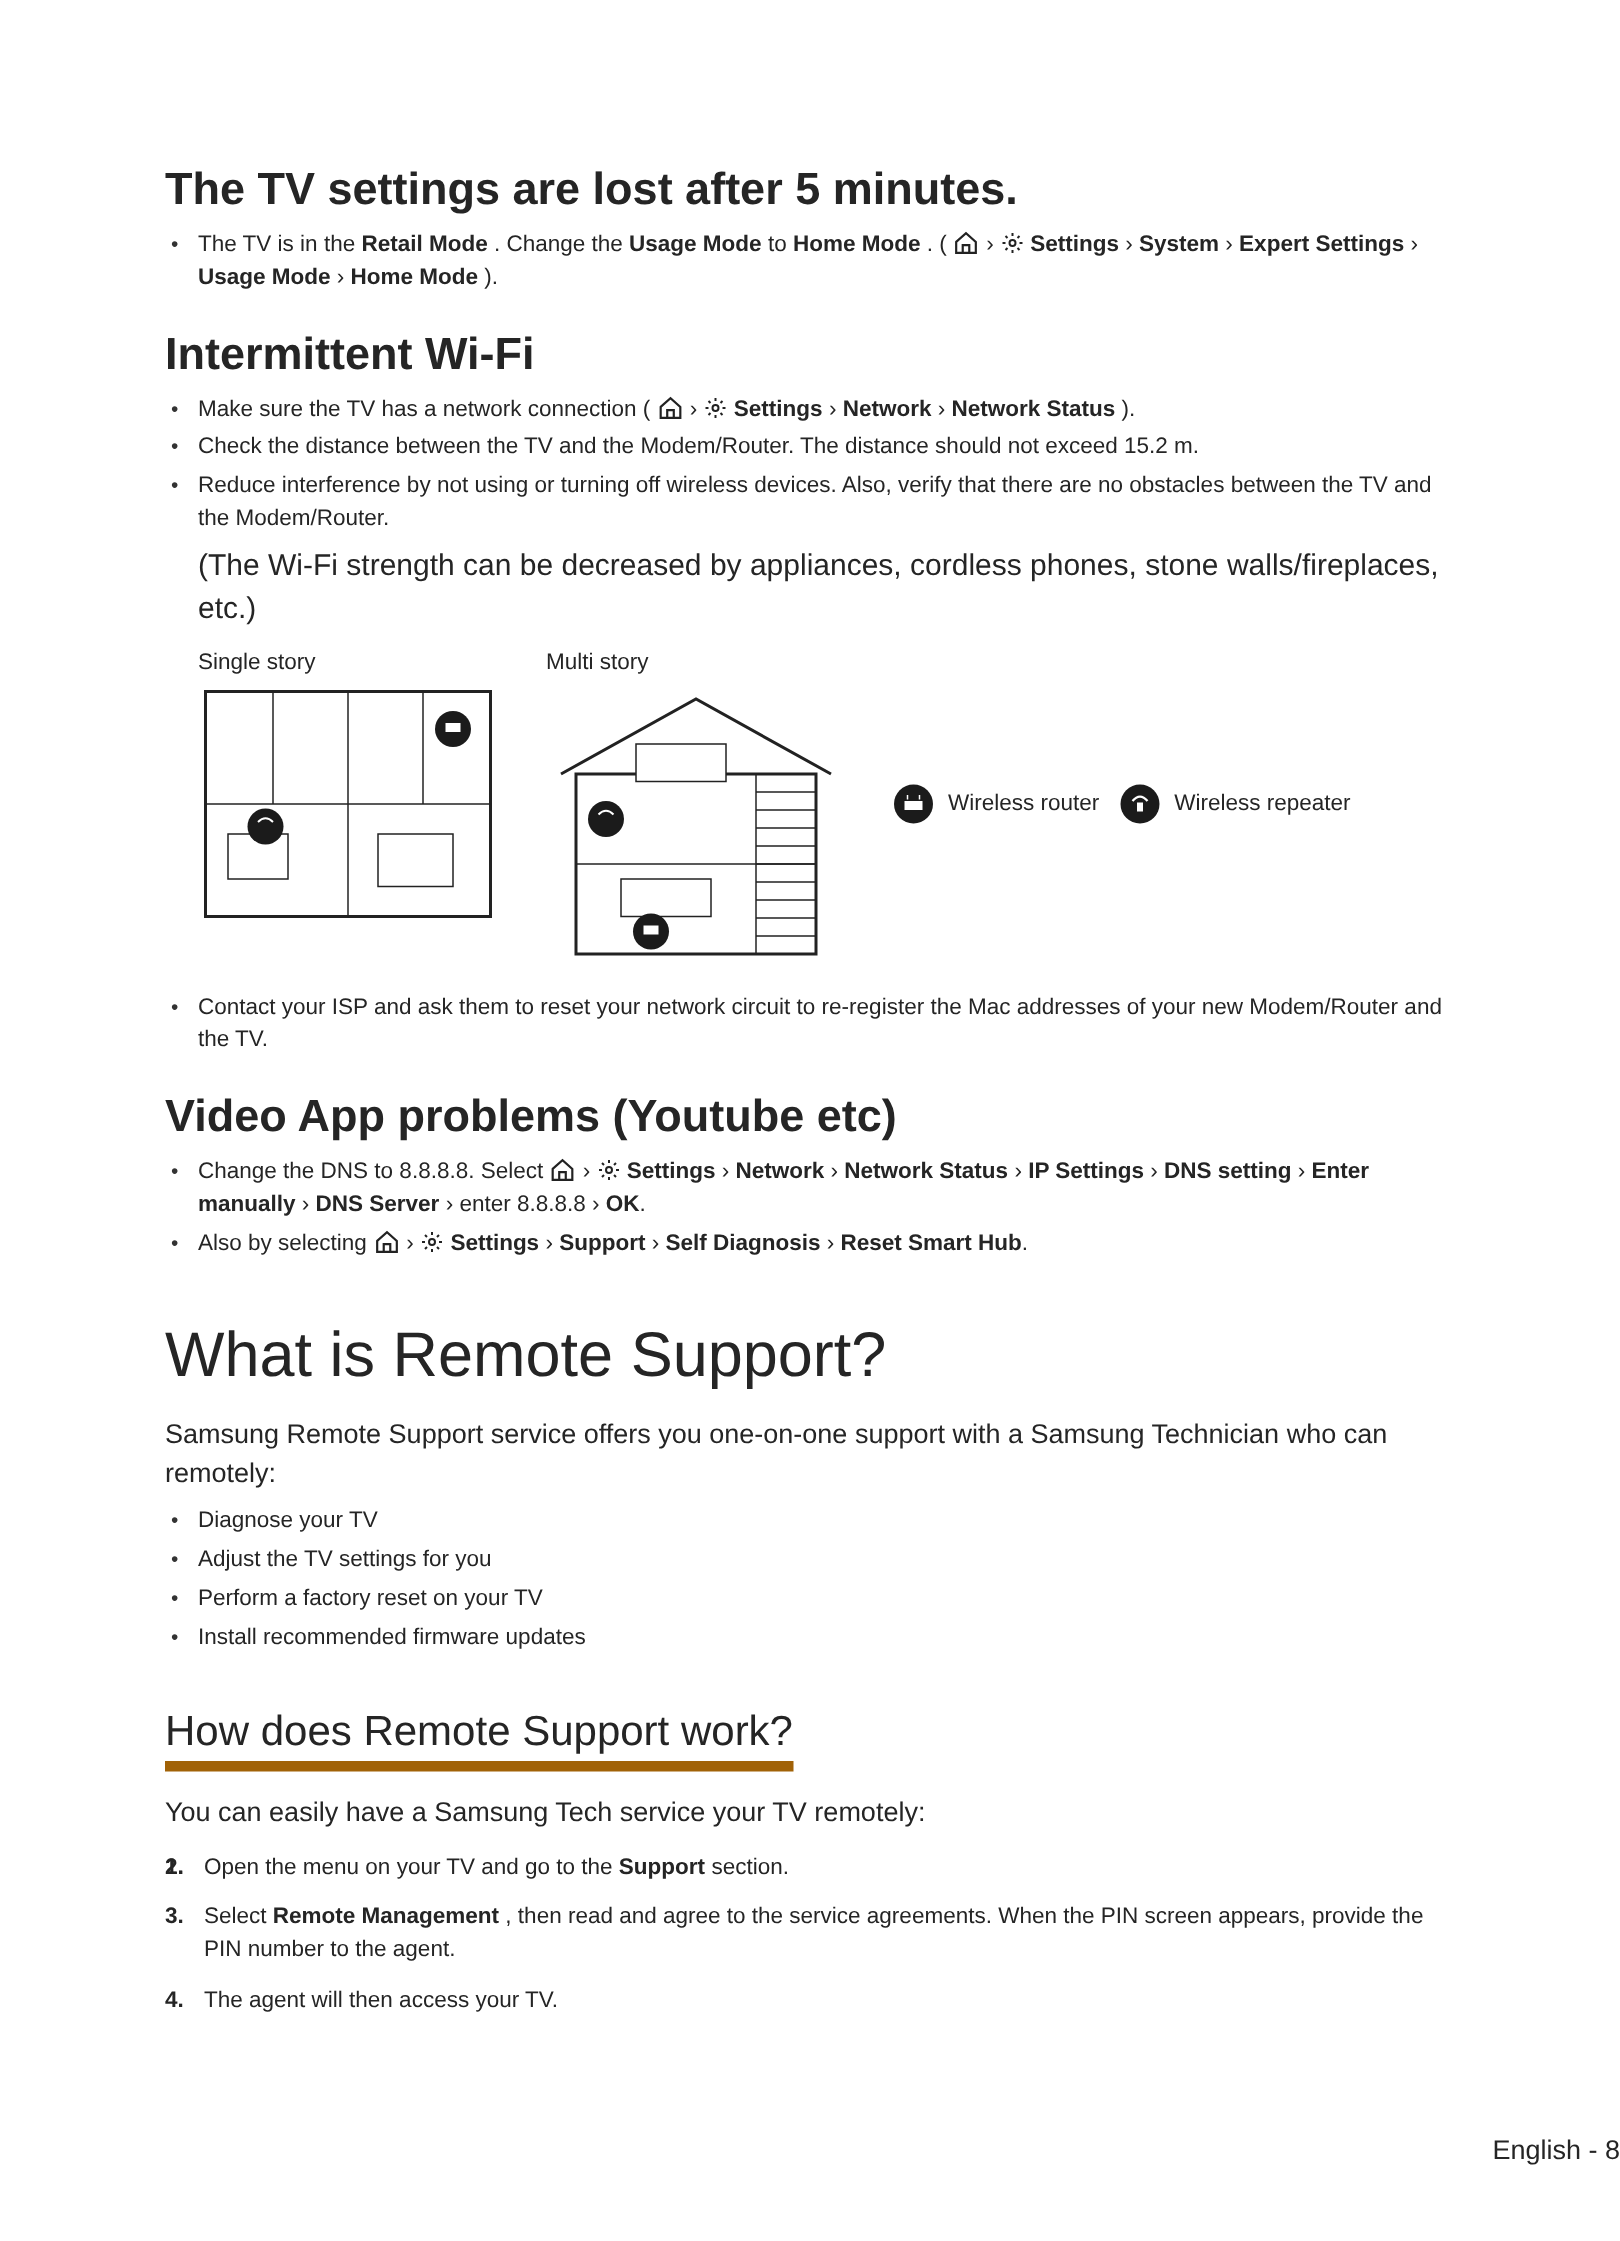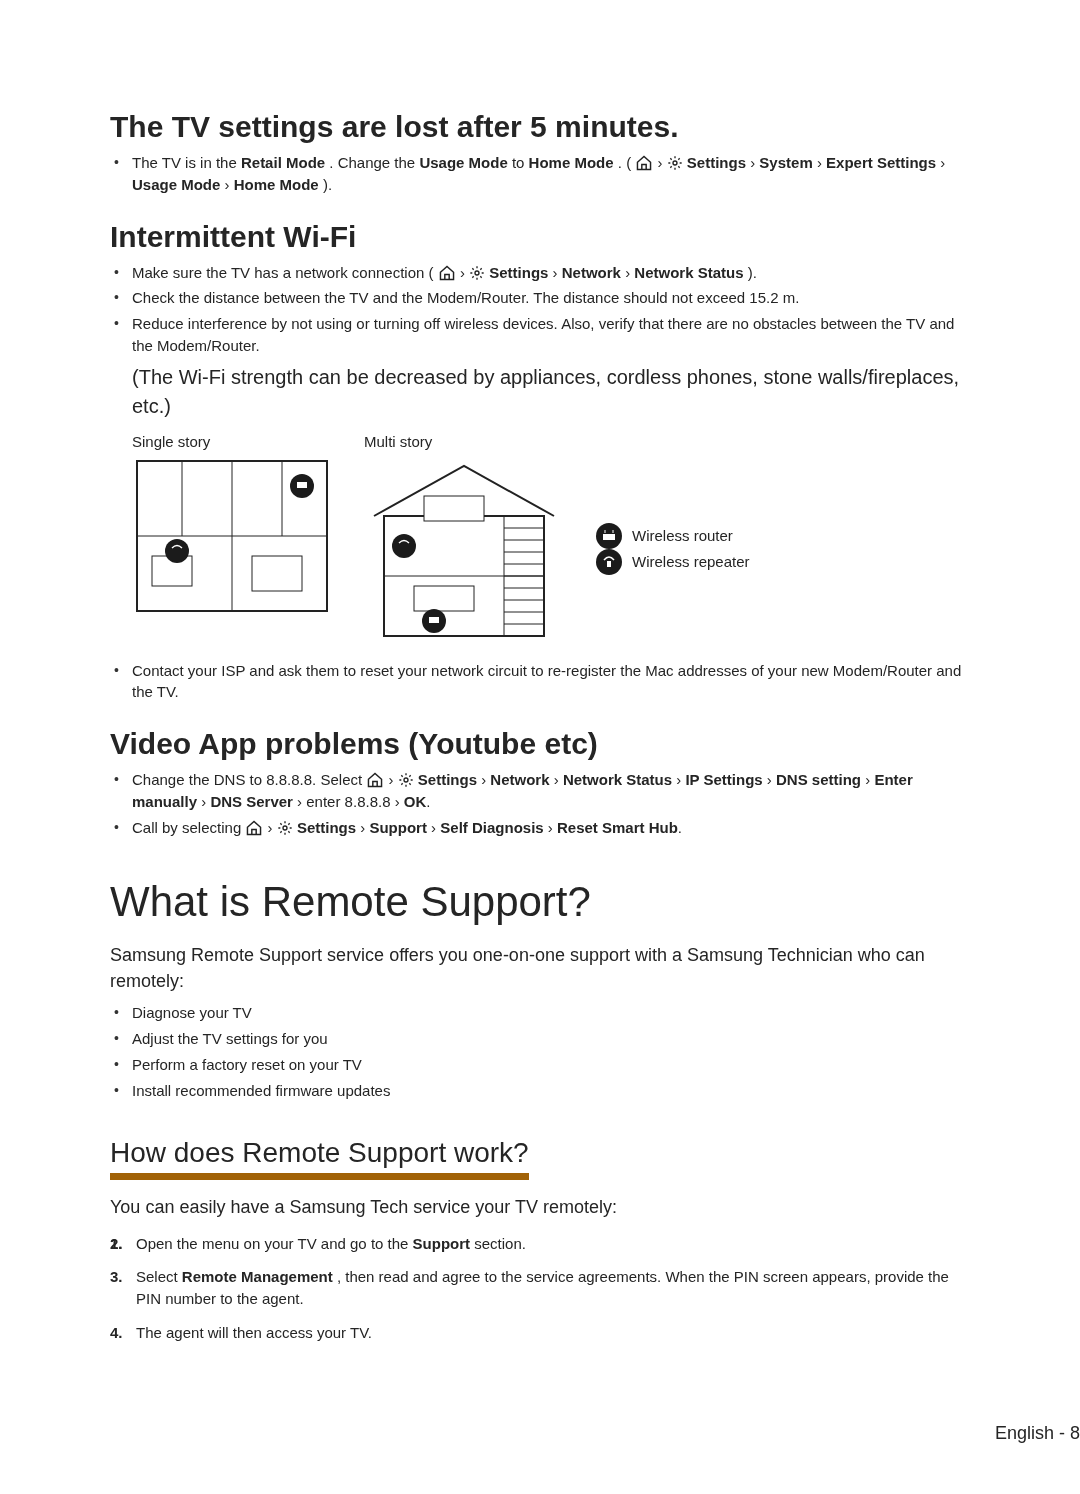--- a/index.html
+++ b/index.html
@@ -60,21 +60,22 @@
     margin: 12px 0 10px 22px;
     align-items: flex-start;
   }
   .diag-col { text-align: left; }
   .diag-label {
     font-size: 15px;
     margin-bottom: 6px;
   }
   .legend {
     display: flex;
-    flex-direction: column;
+    flex-direction: row;
+    gap: 14px;
     margin-top: 90px;
     font-size: 15px;
   }
   .legend-row {
     display: flex;
     align-items: center;
     gap: 10px;
   }
   .legend-icon {
     width: 26px; height: 26px;
@@ -285,21 +286,21 @@
         <strong class="kw">Enter manually</strong>
         <span> › </span>
         <strong class="kw">DNS Server</strong>
         <span> › </span>
       </span>
       <span> enter 8.8.8.8 </span>
       <span> › </span>
       <strong class="kw">OK</strong>.
     </li>
     <li>
-      <span>Call by selecting </span>
+      <span>Also by selecting </span>
       <span class="nav-seq">
         <svg class="icon" width="18" height="16" viewBox="0 0 24 22">
             <path d="M3 10 L12 2 L21 10 V20 H3 Z M9 20 V13 H15 V20" fill="none" stroke="#222" stroke-width="2"></path>
           </svg>
         <span> › </span>
         <svg class="icon" width="16" height="16" viewBox="0 0 24 24">
             <circle cx="12" cy="12" r="3" fill="none" stroke="#222" stroke-width="2"></circle>
             <path d="M12 2v3M12 19v3M2 12h3M19 12h3M5 5l2 2M17 17l2 2M19 5l-2 2M7 17l-2 2" stroke="#222" stroke-width="2"></path>
           </svg>
         <strong class="kw">Settings</strong>

